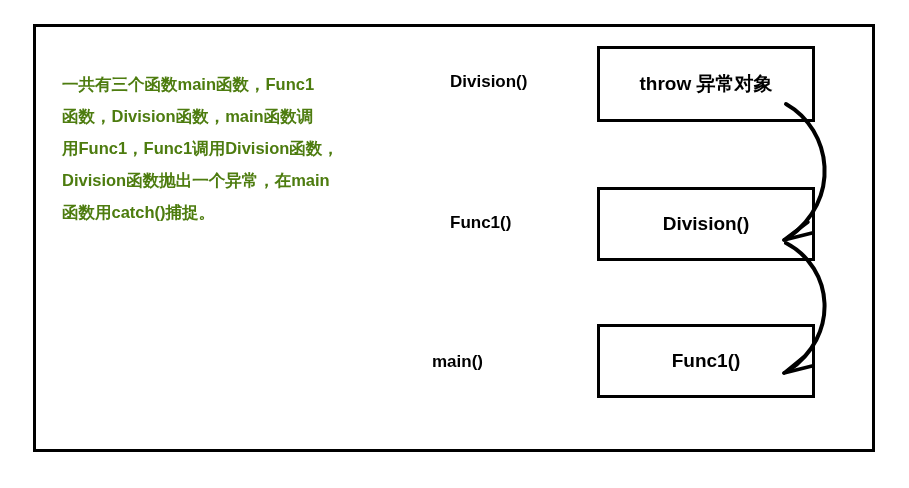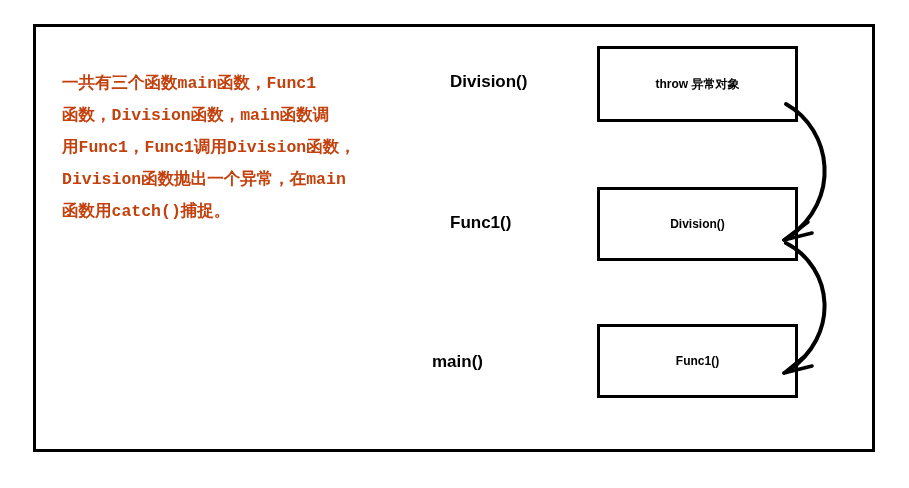--- a/index.html
+++ b/index.html
@@ -27,55 +27,54 @@
     border: 3px solid #000000;
     box-sizing: border-box;
     background: #ffffff;
   }
   
   #description {
     position: absolute;
     left: 62px;
     top: 68px;
     width: 352px;
-    color: #c2410c;
+    color: #4d7c0f;
     font-size: 16.5px;
     font-weight: bold;
     line-height: 32px;
     letter-spacing: 0px;
     text-align: left;
     white-space: pre-wrap;
-    font-family: Liberation Mono, monospace;
   }
   
   .caller-label {
     position: absolute;
     color: #000000;
     font-size: 17px;
     font-weight: bold;
     white-space: nowrap;
     line-height: 1;
   }
   #label-division { left: 450px; top: 73px; }
   #label-func1    { left: 450px; top: 214px; }
   #label-main     { left: 432px; top: 353px; }
 
   
   .frame-box {
     position: absolute;
     left: 597px;
-    width: 201px;
+    width: 218px;
     border: 3px solid #000000;
     box-sizing: border-box;
     background: #ffffff;
     display: flex;
     align-items: center;
     justify-content: center;
     color: #000000;
-    font-size: 12px;
+    font-size: 19px;
     font-weight: bold;
     white-space: nowrap;
   }
   #box-throw    { top: 46px;  height: 76px; }
   #box-division { top: 187px; height: 74px; }
   #box-func1    { top: 324px; height: 74px; }
 
   
   #arrow-layer {
     position: absolute;

